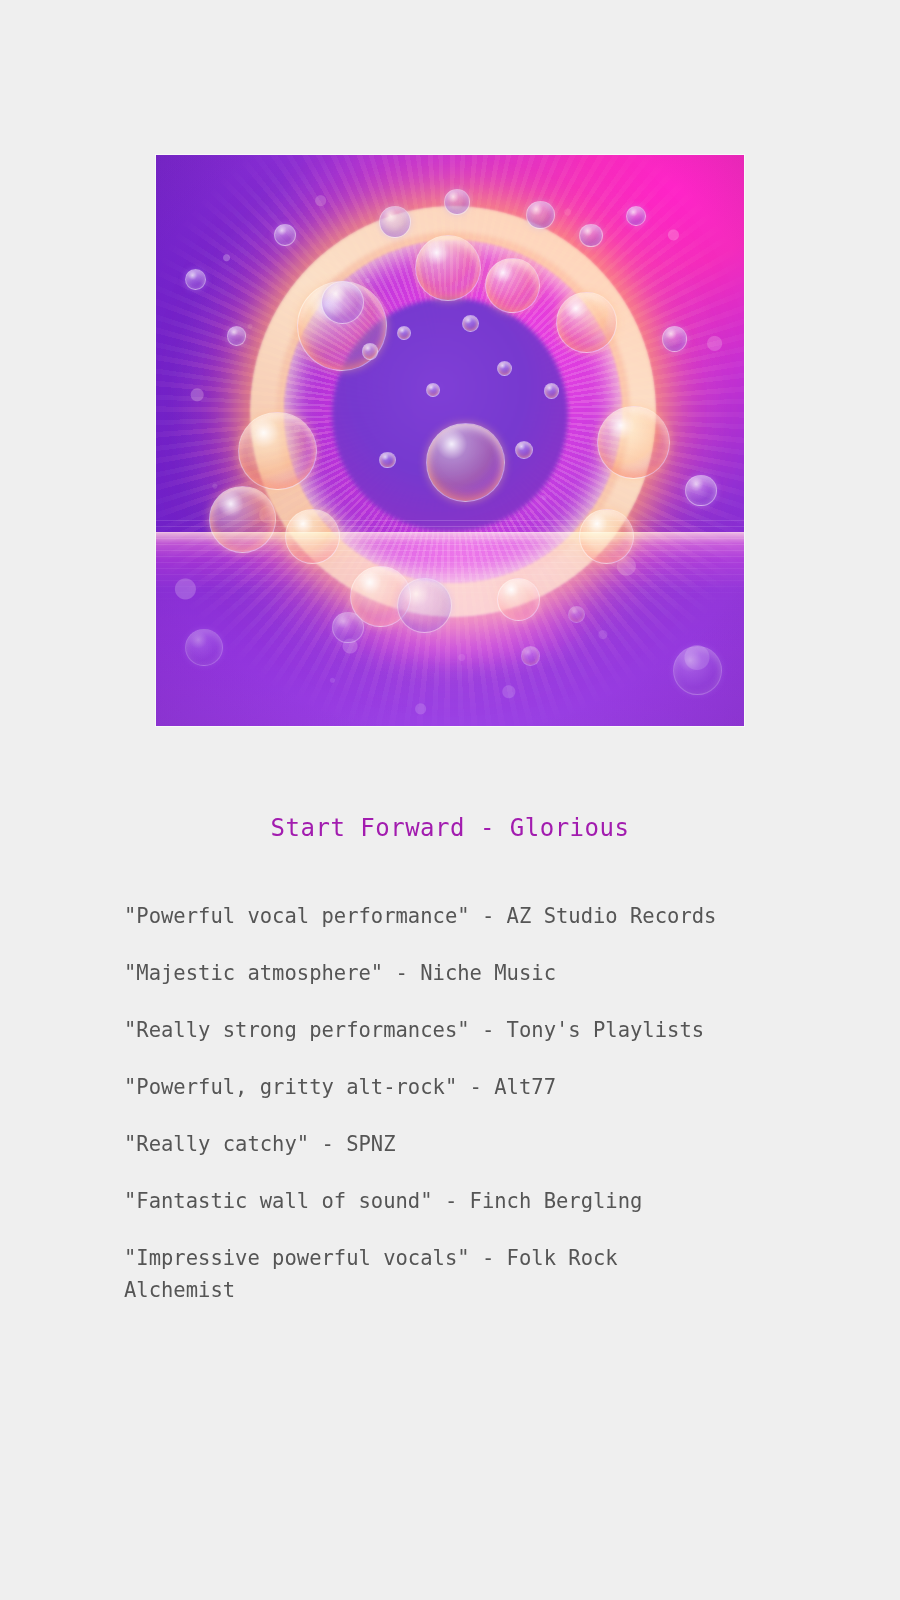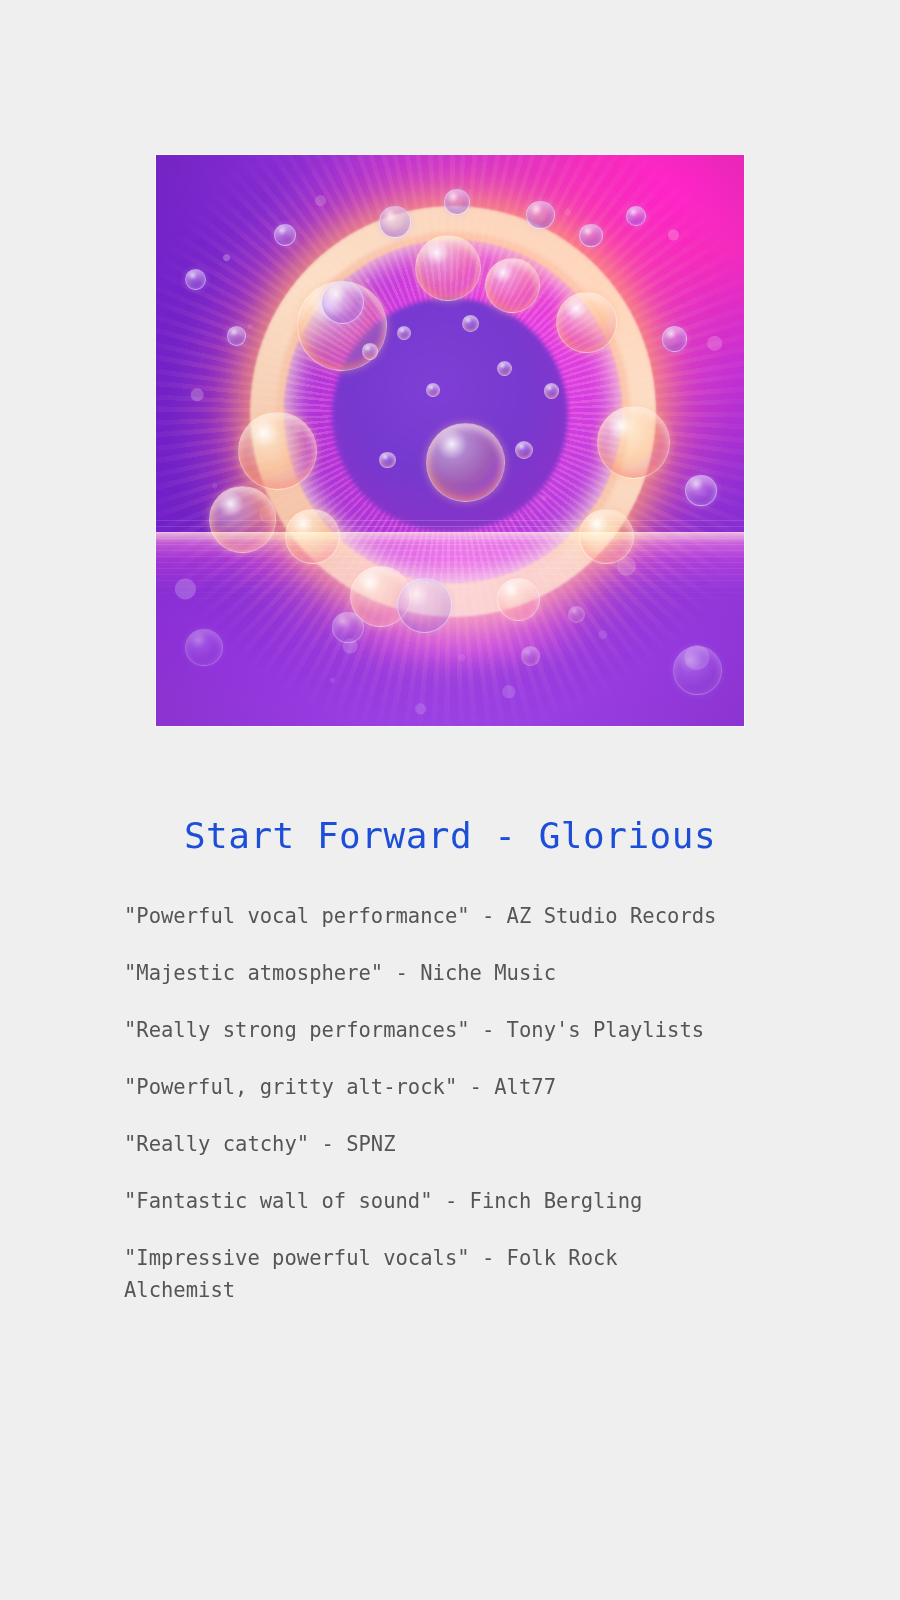--- a/index.html
+++ b/index.html
@@ -220,24 +220,24 @@
       radial-gradient(110% 105% at 50% 46%, rgba(0,0,0,0) 52%, rgba(60,10,90,0.25) 86%, rgba(50,8,80,0.38) 100%);
   }
 
   
   .title {
     position: absolute;
     left: 0;
     right: 0;
     top: 787px;
     text-align: center;
-    font-size: 36px;
+    font-size: 24px;
     line-height: 50px;
     letter-spacing: 0.5px;
-    color: #1d4ed8;
+    color: #a21caf;
     font-family: "DejaVu Sans Mono", "Liberation Mono", monospace;
     font-weight: 400;
   }
 
   .quotes {
     position: absolute;
     left: 124px;
     top: 900px;
     width: 600px;
   }

